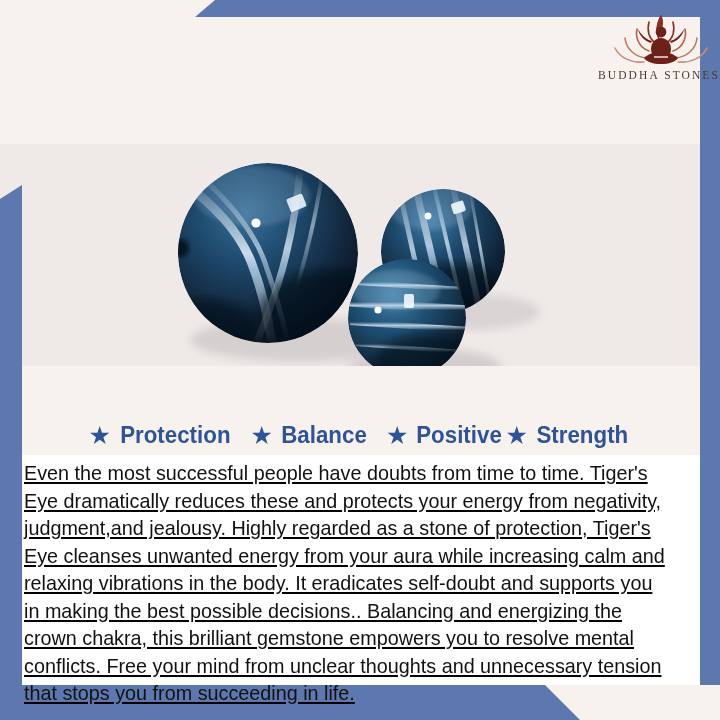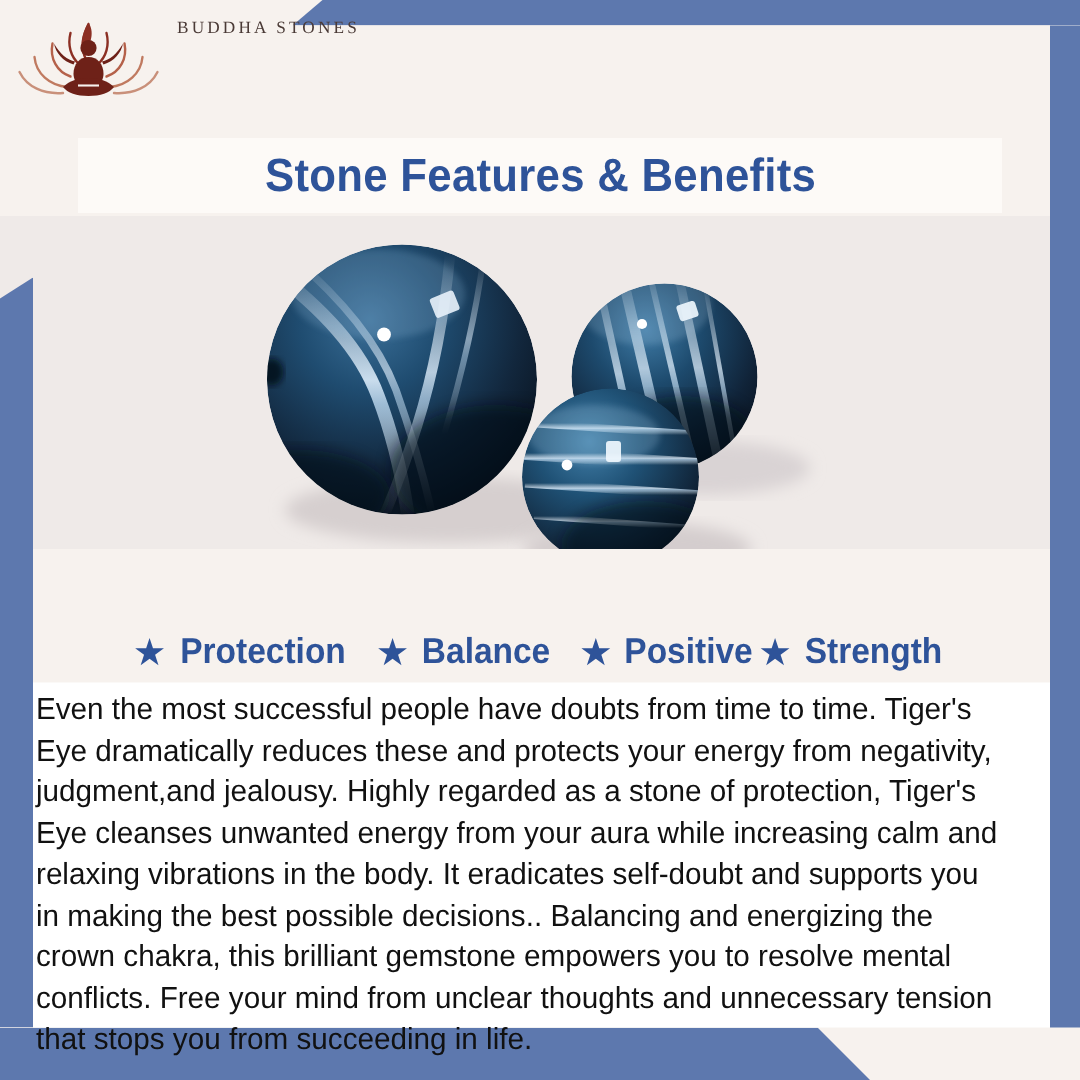--- a/index.html
+++ b/index.html
@@ -31,21 +31,21 @@
   .frame-bottom{
     position:absolute;left:0;bottom:0;width:580px;height:35px;
     background:#5d78ae;
     clip-path:polygon(0 0,545px 0,580px 100%,0 100%);
     z-index:6;
   }
 
   
   .logo-wrap{
     position:absolute;top:12px;left:0;width:720px;height:80px;
-    display:flex;flex-direction:row;align-items:flex-start;justify-content:flex-start;
+    display:flex;flex-direction:column;align-items:flex-end;justify-content:flex-start;
     z-index:8;
   }
   .logo-mark{width:118px;height:56px;display:block;}
   .logo-text{
     font-family:"Liberation Serif", serif;
     font-size:11.5px;letter-spacing:2.1px;color:#4a3a36;
     margin-top:1px;font-weight:400;
   }
 
   
@@ -93,21 +93,21 @@
     font-family:"Liberation Sans Narrow","Liberation Sans",sans-serif;
     font-weight:bold;font-size:24px;color:#2e5399;transform:scaleX(.93);
     white-space:nowrap;
   }
   .benefit.gap{margin-left:16px;}
 
   
   .desc{
     position:absolute;top:455px;left:22px;width:678px;height:230px;
     background:#ffffff;z-index:7;
-    padding:5px 12px 0 2px;box-sizing:border-box;
+    padding:5px 12px 0 2px;box-sizing:border-box;text-decoration:underline;
   }
   .desc p{
     margin:0;
     font-family:"Liberation Sans Narrow","Liberation Sans",sans-serif;
     font-size:20.3px;line-height:27.5px;color:#111111;
     transform:scaleX(.975);transform-origin:left top;
     text-align:left;
   }
 </style>
 </head>
@@ -139,23 +139,20 @@
         <path d="M59 26 c-6 0 -10 5 -10 11 c0 4 2 7 4 9 l12 0 c2 -2 4 -5 4 -9 c0 -6 -4 -11 -10 -11 z"></path>
         <path d="M49 31 c-7 -2 -12 -8 -13 -14 c4 7 9 11 14 12 z"></path>
         <path d="M69 31 c7 -2 12 -8 13 -14 c-4 7 -9 11 -14 12 z"></path>
         <path d="M42 46 c4 -4 10 -6 17 -6 c7 0 13 2 17 6 c-3 4 -9 6 -17 6 c-8 0 -14 -2 -17 -6 z"></path>
       </g>
       <path d="M52 45 h14" stroke="#f7f2ee" stroke-width="1.4"></path>
     </svg>
     <div class="logo-text">BUDDHA STONES</div>
   </div>
 
-  <div class="title-band">
-    <div class="title-text">Stone Features &amp; Benefits</div>
-  </div>
 
   <div class="photo">
     <svg viewBox="0 0 720 222">
       <defs>
         <radialGradient id="bigBead" cx="38%" cy="28%" r="82%">
           <stop offset="0%" stop-color="#3a6f98"></stop>
           <stop offset="32%" stop-color="#1f4c70"></stop>
           <stop offset="68%" stop-color="#12273d"></stop>
           <stop offset="100%" stop-color="#060d16"></stop>
         </radialGradient>

